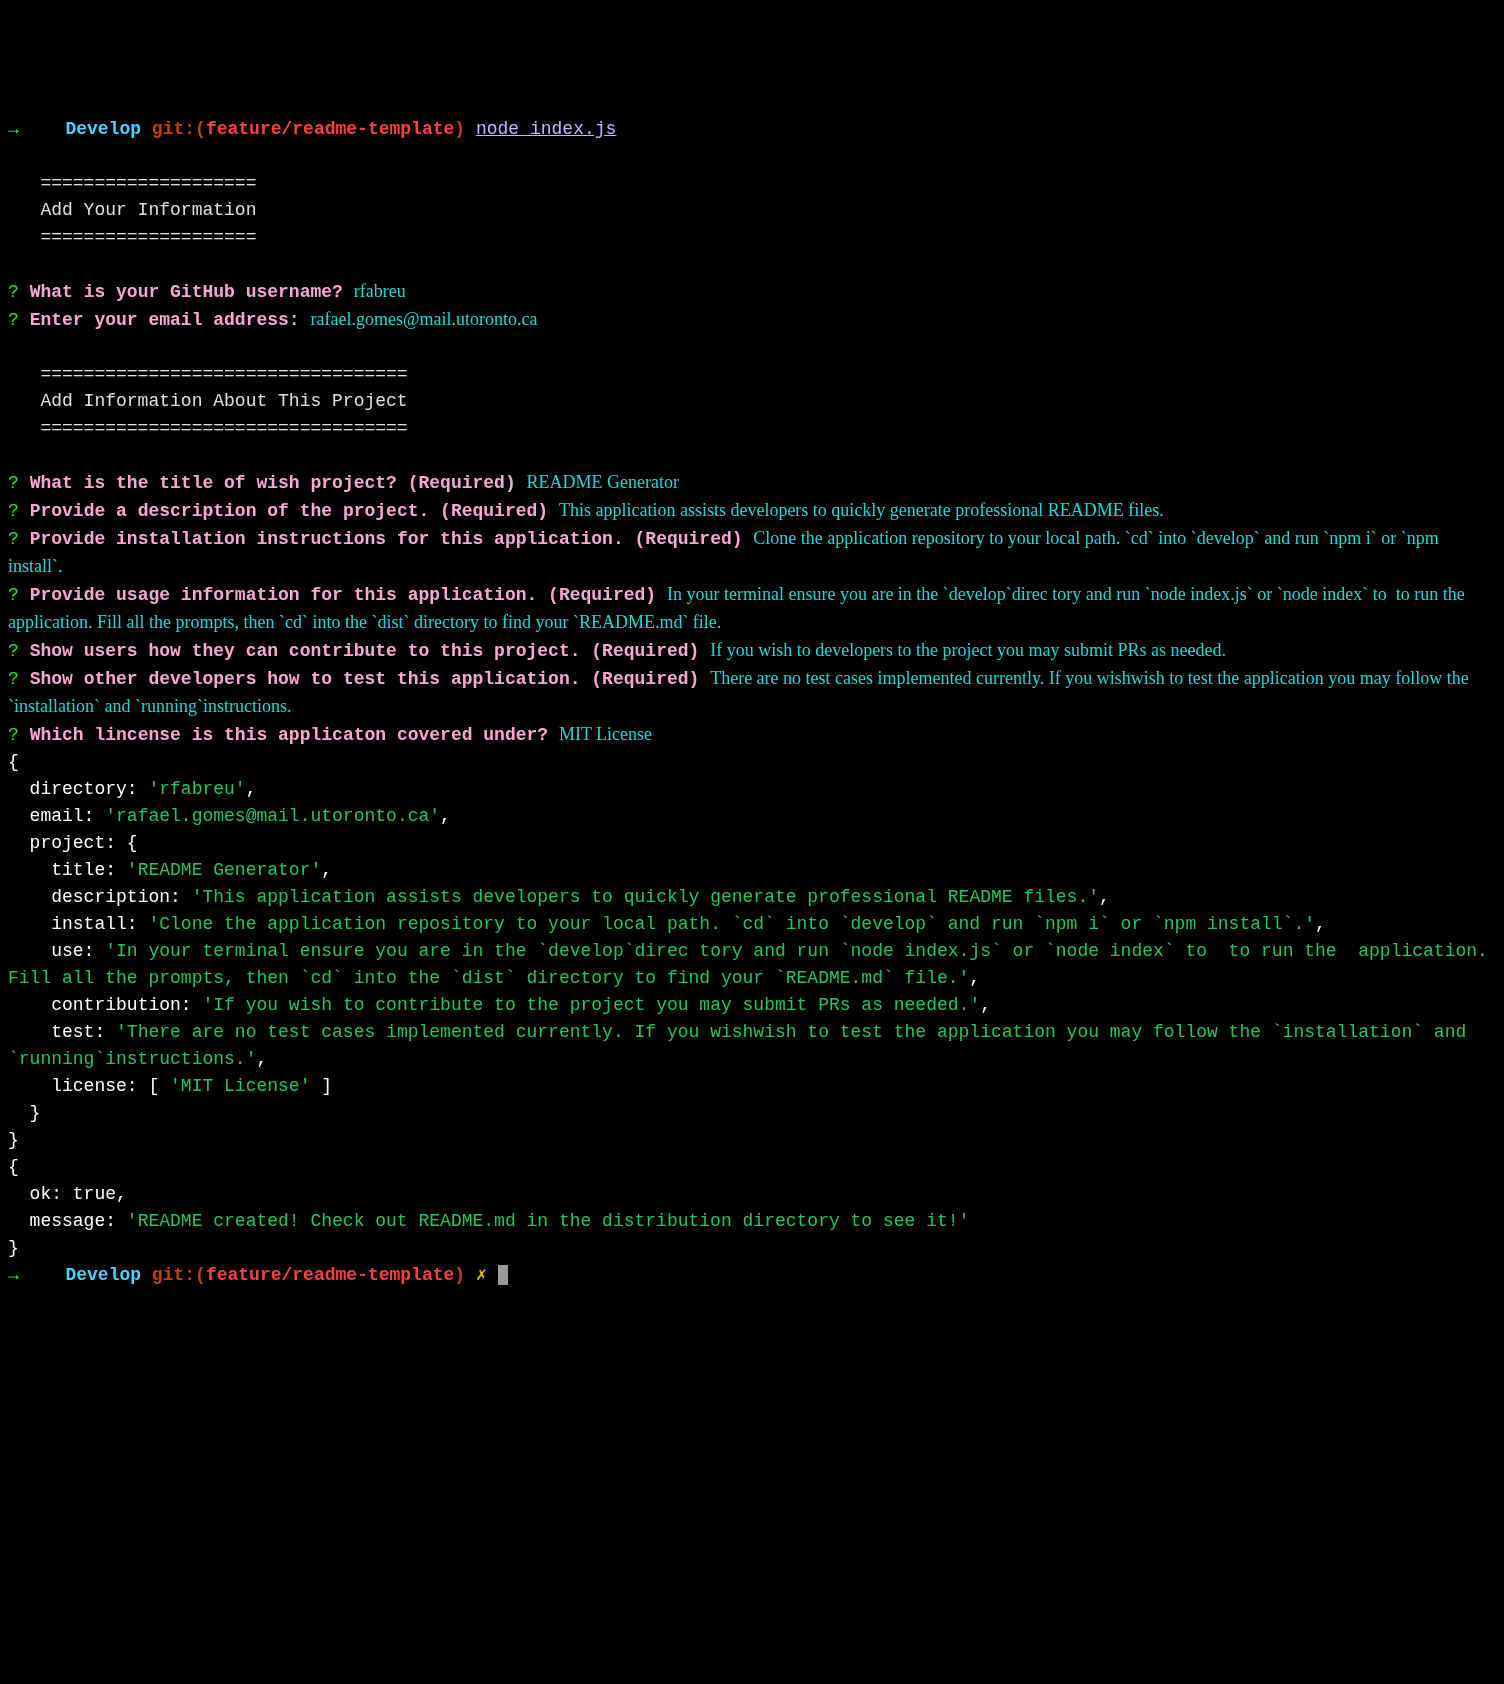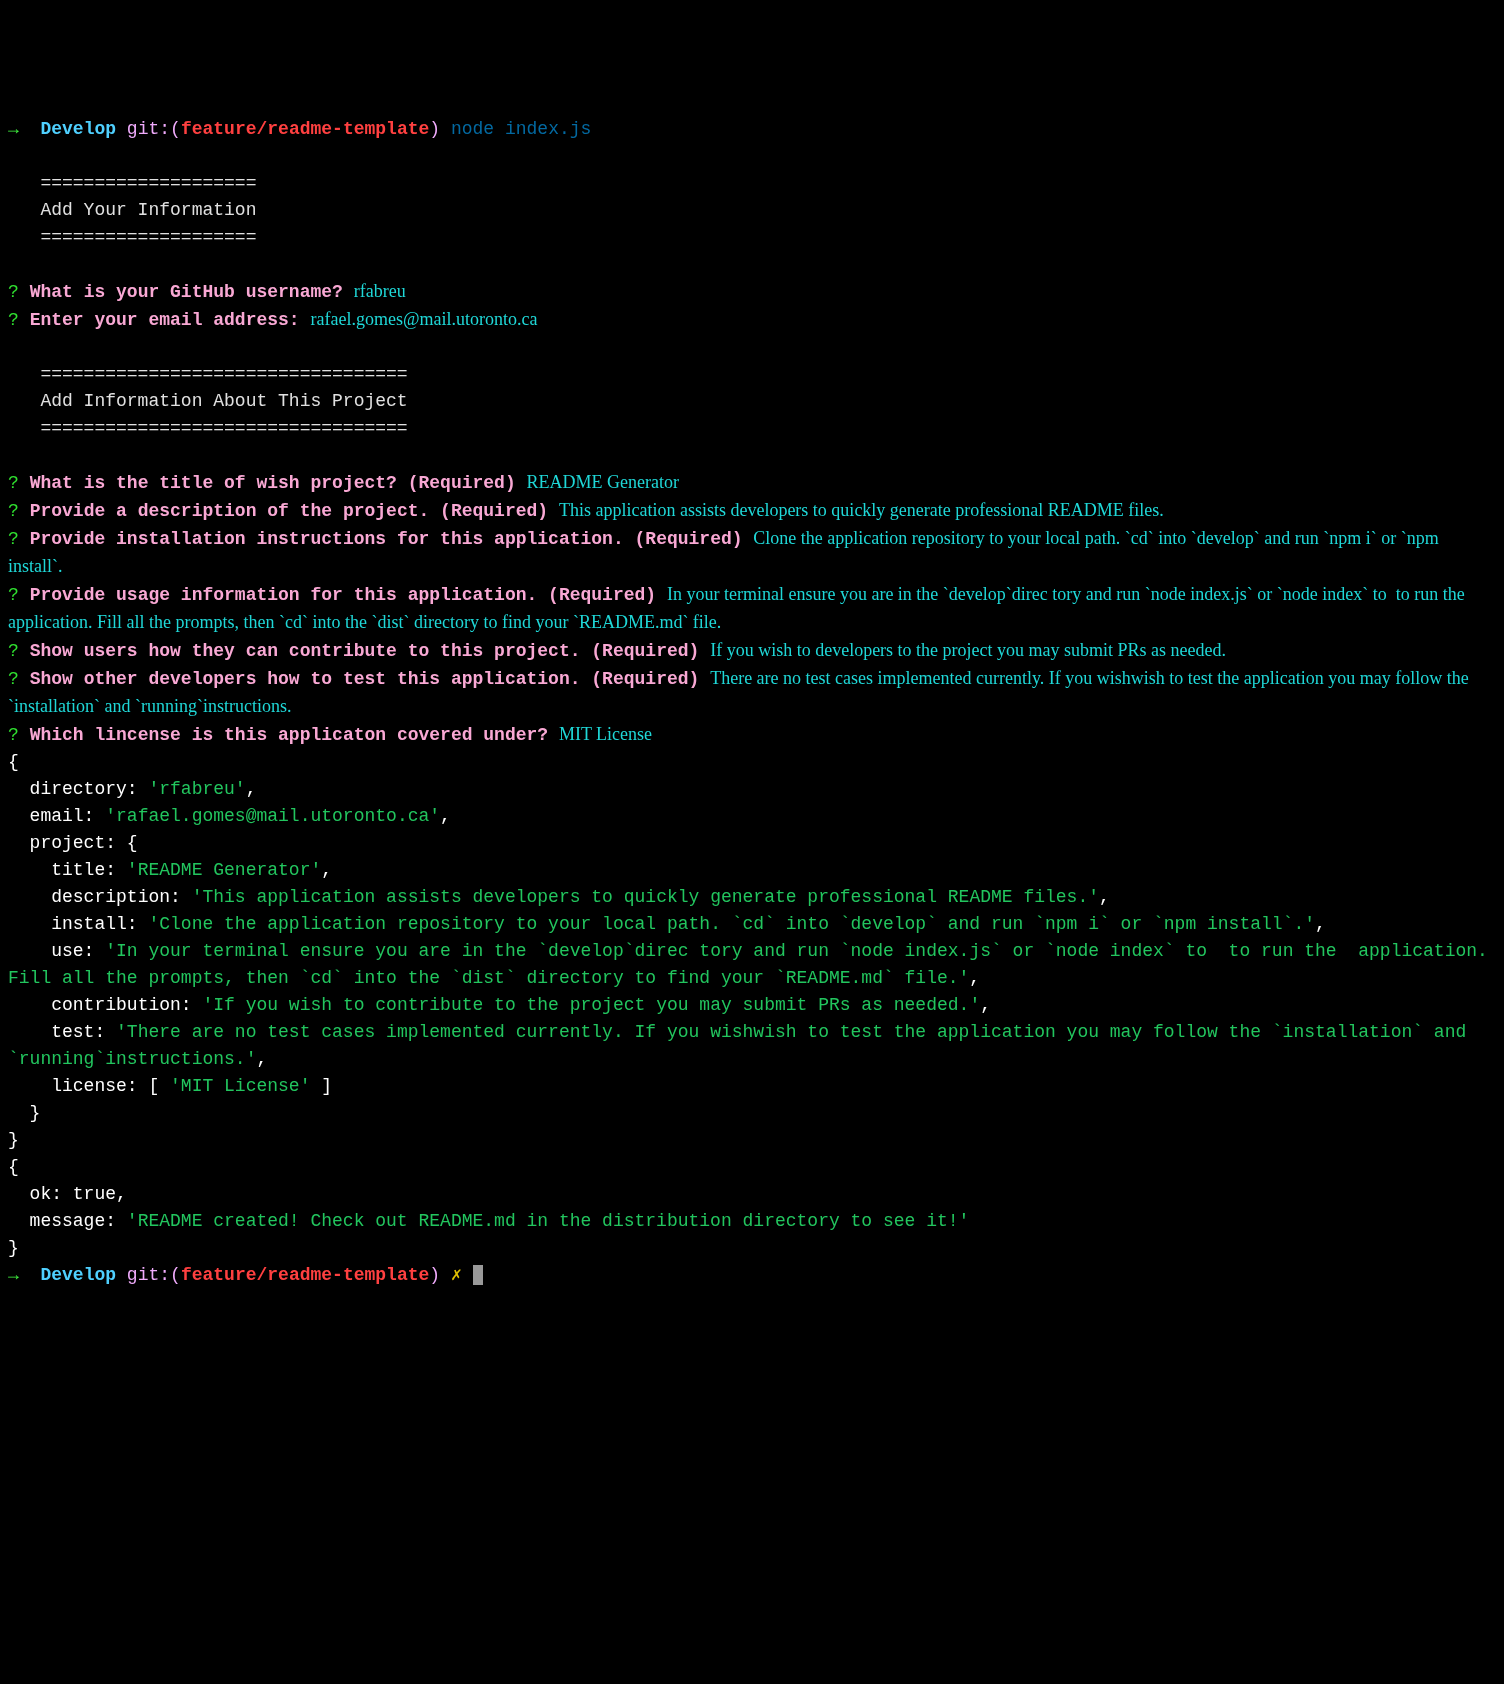--- a/index.html
+++ b/index.html
@@ -7,24 +7,24 @@
     color: #fff;
     font-family: "Menlo", "Consolas", "Courier New", monospace;
     font-size: 18px;
     line-height: 1.5;
     margin: 0;
     padding: 8px;
     white-space: pre-wrap;
     word-wrap: break-word;
   }
   .arrow { color: #3fef3f; }
-  .dir { color: #4fd0ff; font-weight: bold; }
-  .git-label { color: #f0abfc; font-weight: normal; }
+  .dir { color: #4fd0ff; font-weight: bold; margin-left: 25px; }
+  .git-label { color: #c2410c; font-weight: bold; }
   .branch { color: #ff4040; font-weight: bold; text-align: center; }
-  .cmd { color: #0369a1; }
+  .cmd { color: #c4b5fd; text-decoration: underline; }
   .section { color: #e0e0e0; }
   .qmark { color: #2fe02f; }
   .question { color: #f9a8d4; font-weight: bold; }
   .answer { color: #1fd7d7; font-family: Liberation Serif, serif; }
   .brace { color: #fff; }
   .key { color: #fff; }
   .string { color: #22c55e; }
   .colon { color: #fff; }
   .dirty { color: #e0c000; font-weight: bold; }
   .cursor {

